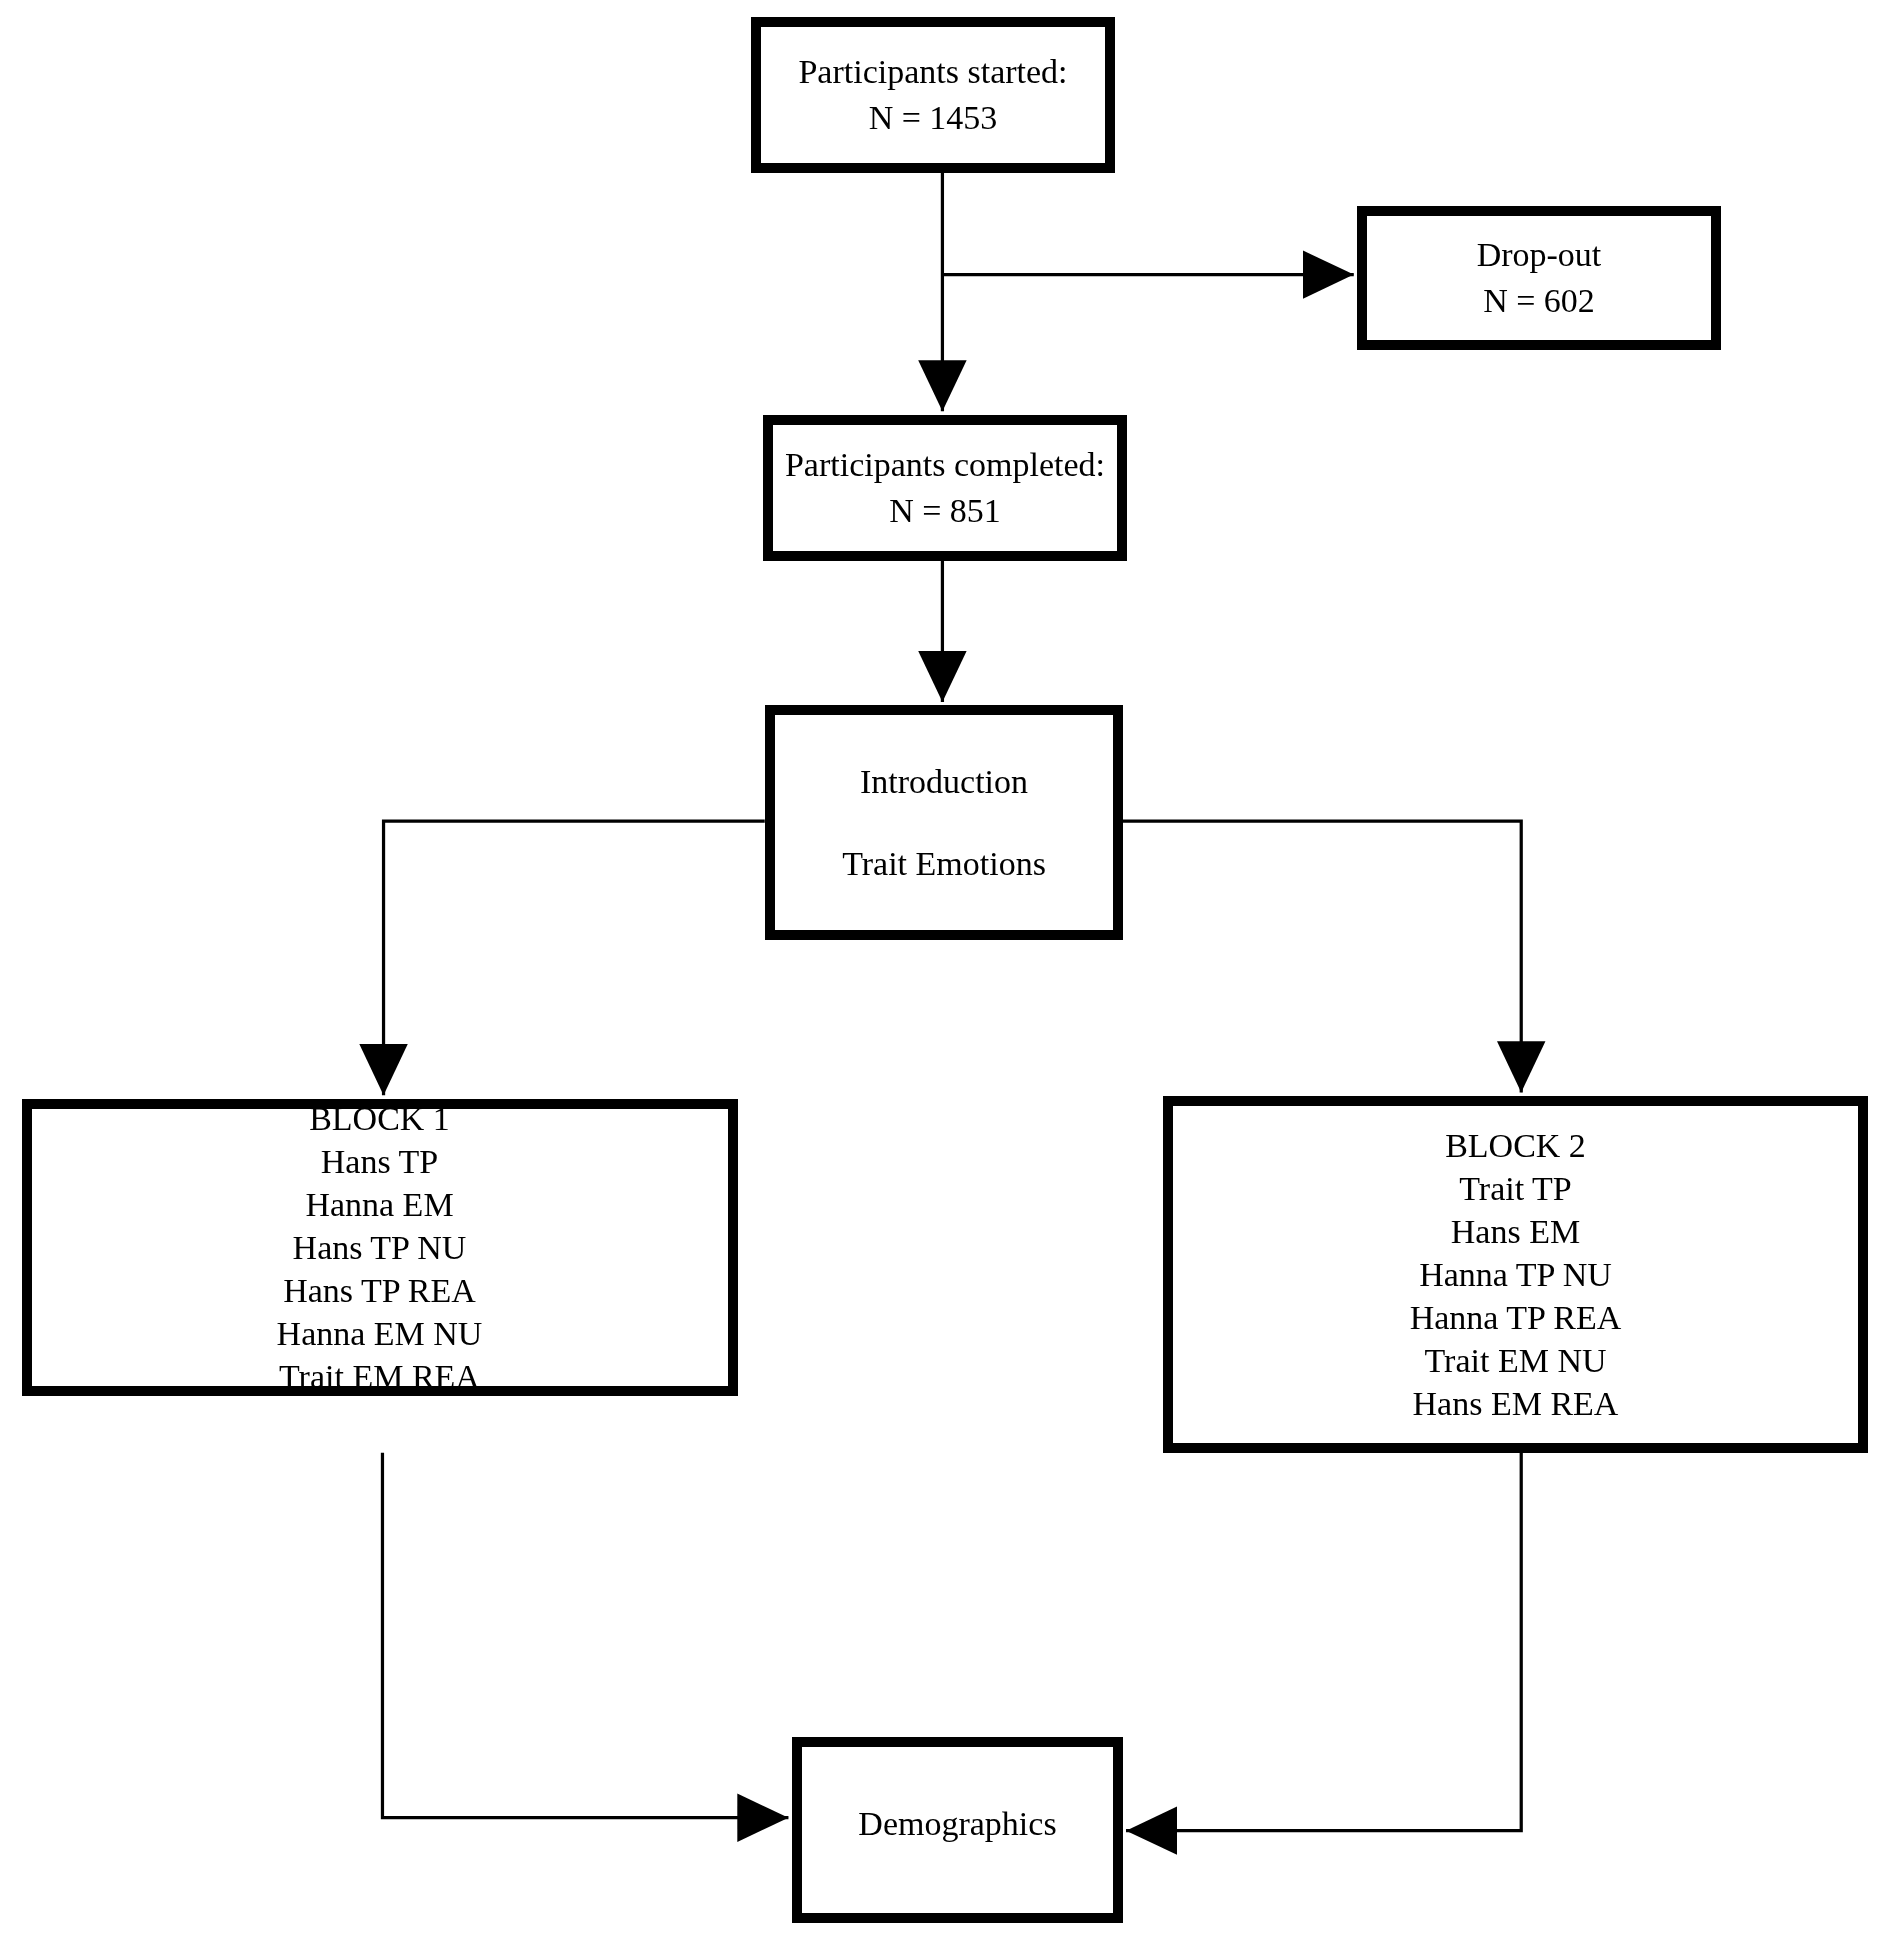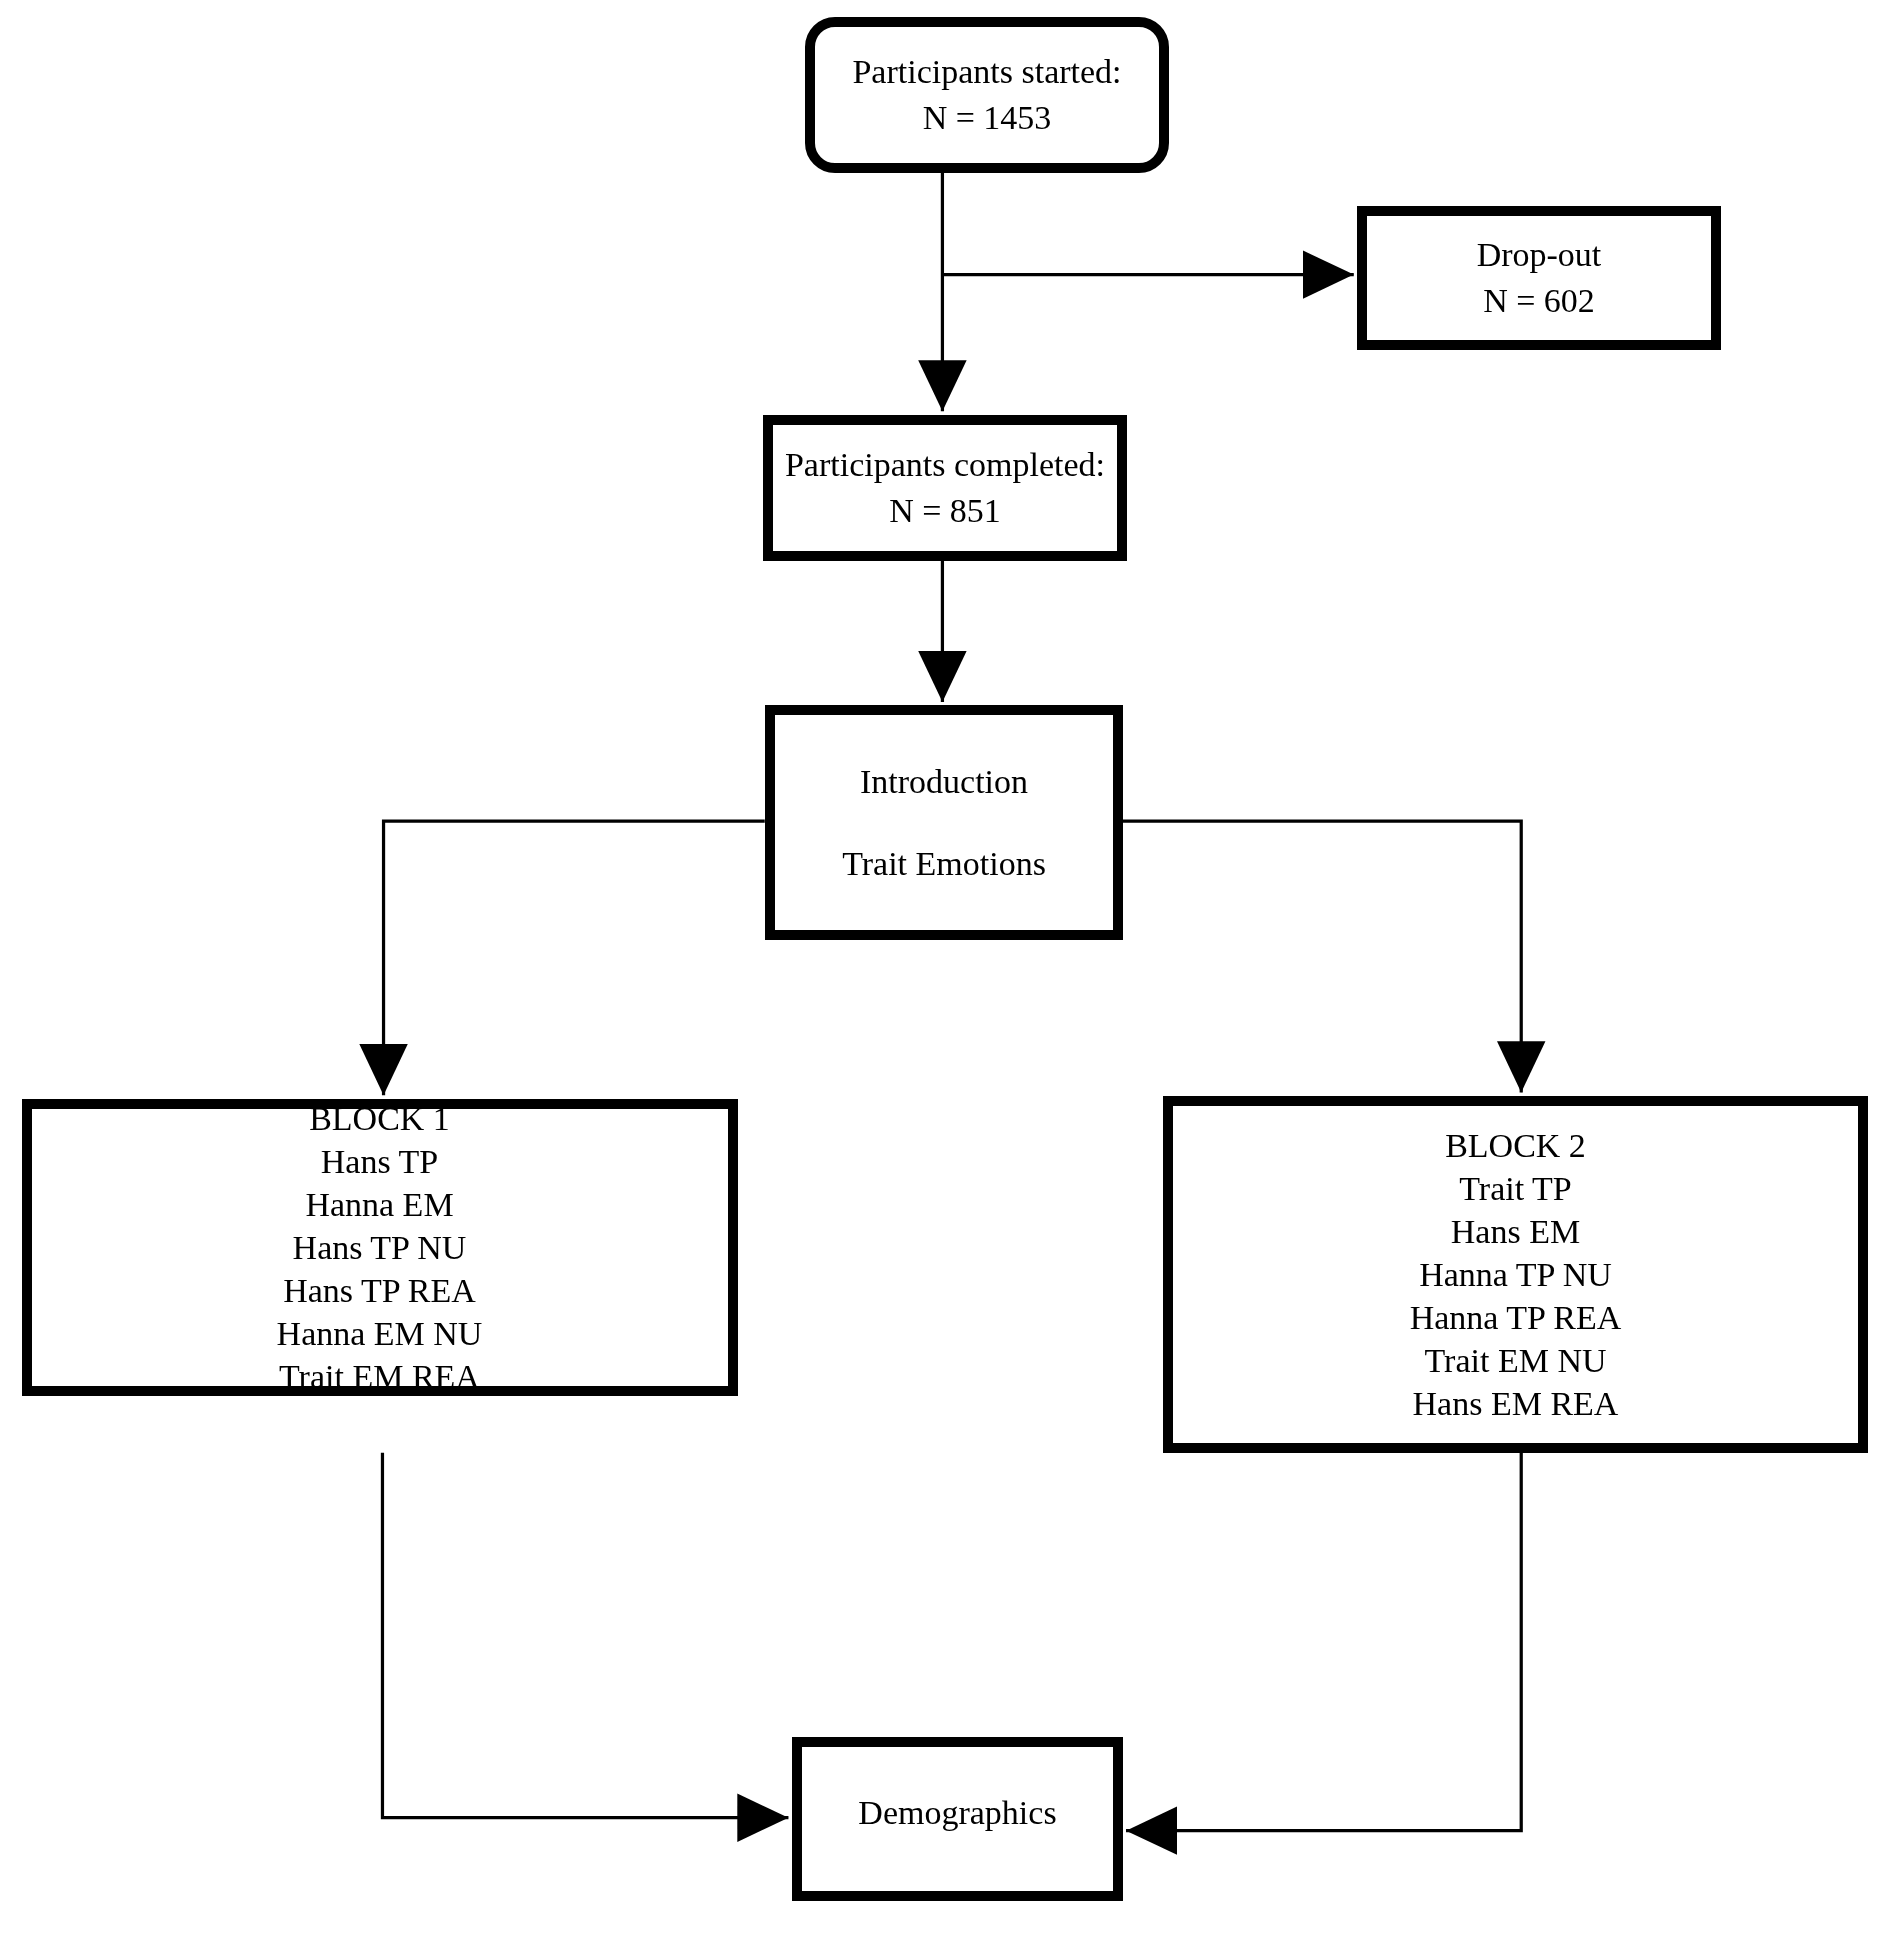--- a/index.html
+++ b/index.html
@@ -29,27 +29,27 @@
     background: #ffffff;
     display: flex;
     flex-direction: column;
     align-items: center;
     justify-content: center;
     text-align: center;
     font-size: 34px;
     line-height: 46px;
   }
   .fbox .bline { white-space: nowrap; }
-  .box-started      { left: 805px; top: 16.7px;   width: 364px;  height: 156px; border-radius: 30px; }
+  .box-started      { left: 751px; top: 16.7px;   width: 364px;  height: 156px; }
   .box-dropout      { left: 1357px; top: 206px;  width: 364px;  height: 144px; }
   .box-completed    { left: 763px; top: 415px;  width: 364px;  height: 146px; }
   .box-introduction { left: 765px; top: 705px; width: 358px;  height: 235px; gap: 36px; }
   .box-block1       { left: 21.5px;   top: 1099px; width: 716px; height: 297px; line-height: 43px; }
   .box-block2       { left: 1163px; top: 1096px; width: 705px; height: 357px; line-height: 43px; }
-  .box-demographics { left: 792px; top: 1737px; width: 331px;  height: 164px; padding-bottom: 13px; }
+  .box-demographics { left: 792px; top: 1737px; width: 331px;  height: 186px; padding-bottom: 13px; }
 </style>
 </head>
 <body>
 
 <div class="canvas">
 
   <svg class="connectors" viewBox="0 0 3517 3631" xmlns="http://www.w3.org/2000/svg">
     <defs>
       <marker id="arrow" markerUnits="userSpaceOnUse" markerWidth="120" markerHeight="110" refX="95" refY="50" orient="auto">
         <path d="M0,5 L95,50 L0,95 Z" fill="#000000"></path>

